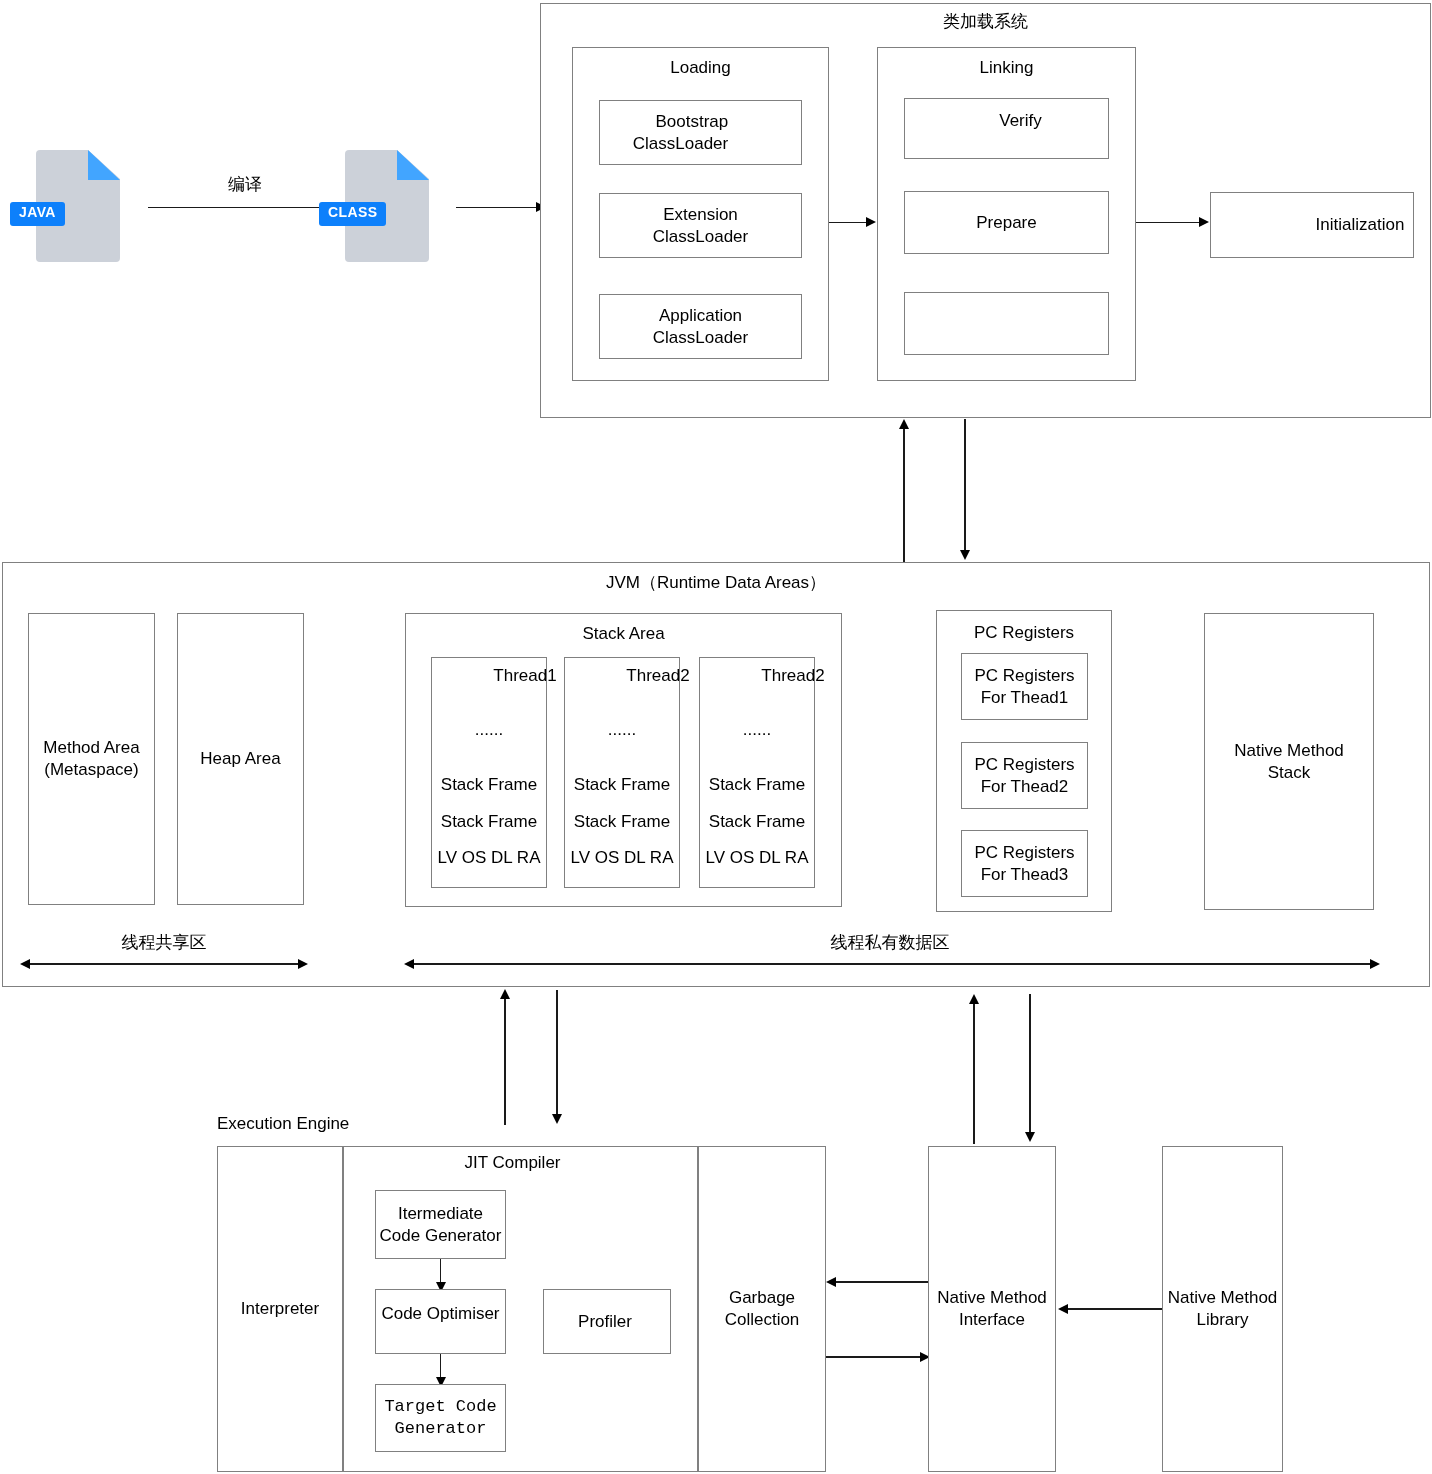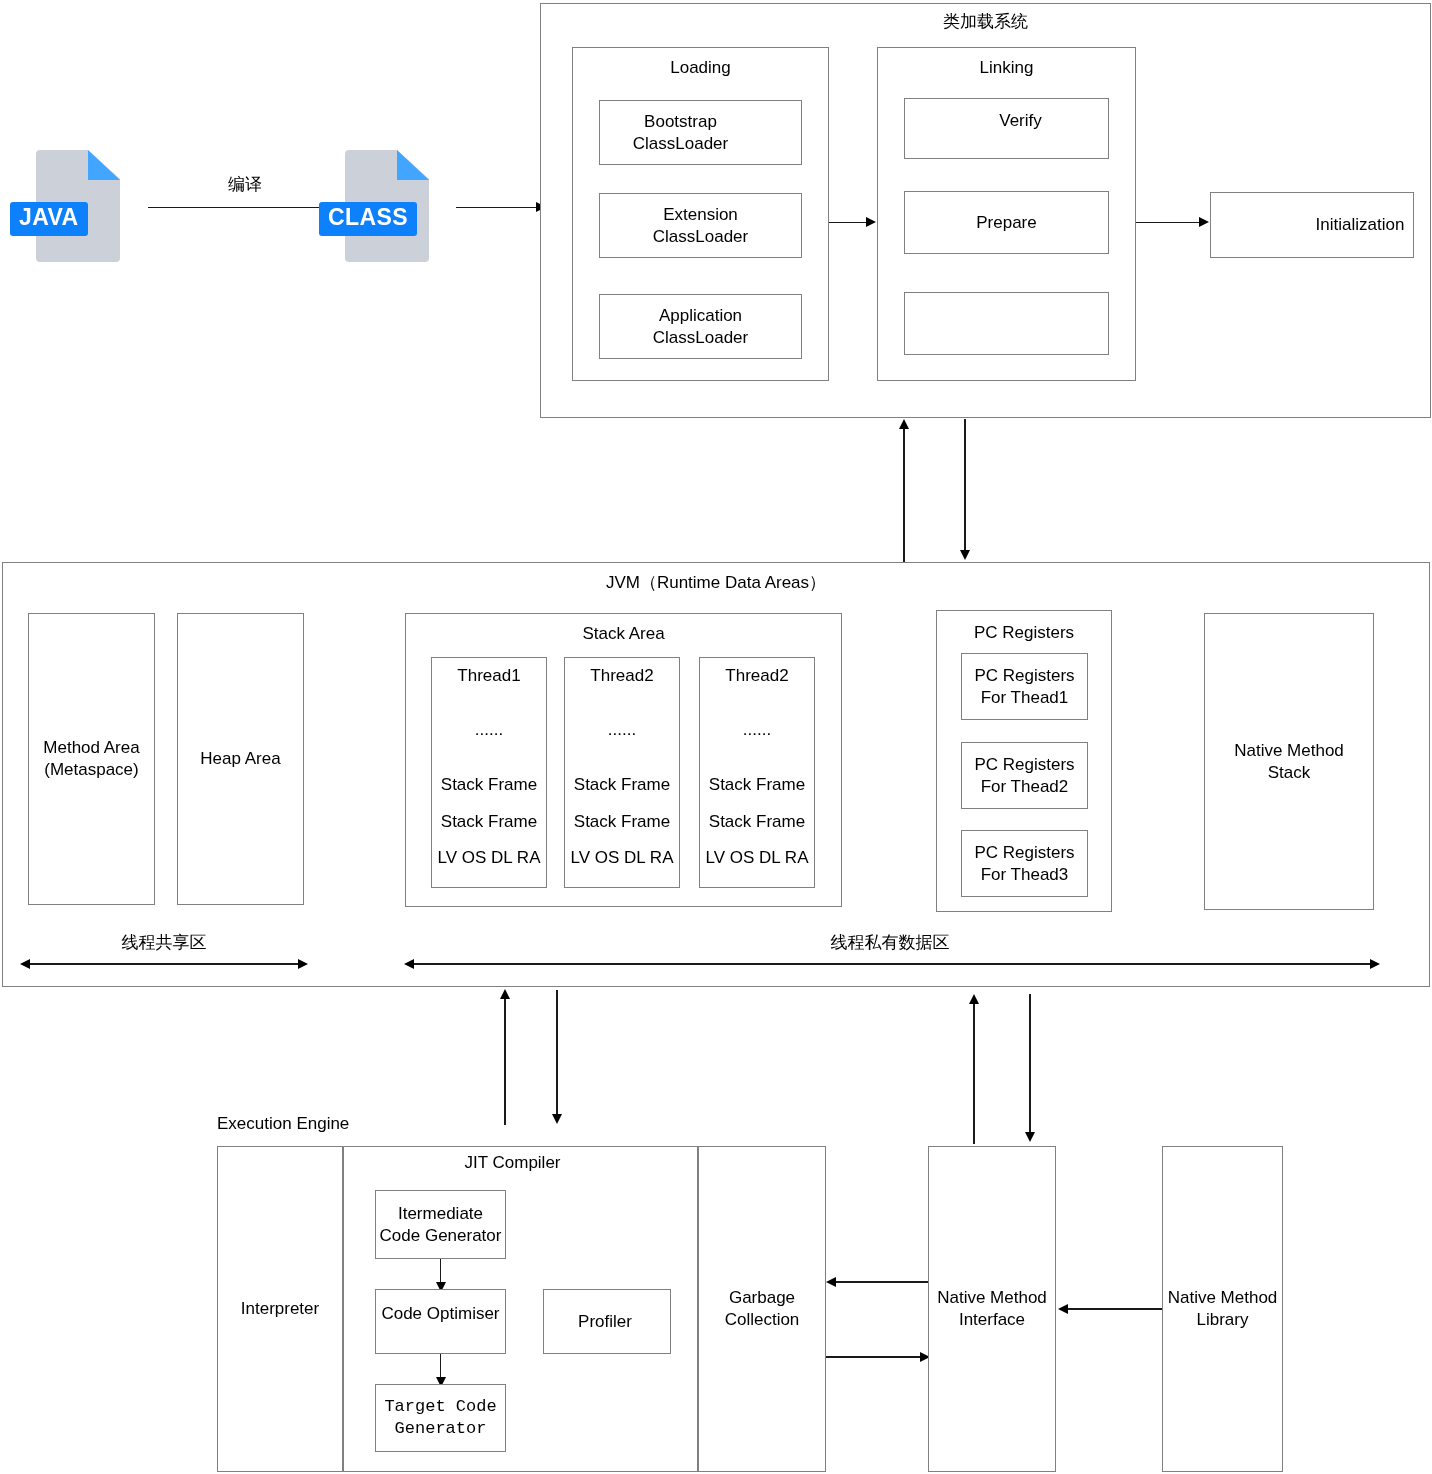--- a/index.html
+++ b/index.html
@@ -32,20 +32,21 @@
     justify-content: center;
     text-align: center;
     line-height: 1.28;
     white-space: pre-line;
     font-size: 17px;
     color: #000000;
     pointer-events: none;
   }
   .lbl-top {
     align-items: flex-start;
+    margin-left: 36px;
   }
   .line {
     position: absolute;
     background: #1a1a1a;
   }
   .hline { height: 1px; }
   .vline { width: 1px; }
   .arrowhead {
     position: absolute;
     width: 0;
@@ -97,21 +98,21 @@
     clip-path: polygon(0 0, 100% 100%, 0 100%);
     border-top-right-radius: 3px;
   }
   .fileicon .badge {
     position: absolute;
     left: -26px;
     top: 52px;
     padding: 3px 9px 5px 9px;
     background: #0d80fb;
     color: #ffffff;
-    font-size: 23px;
+    font-size: 14px;
     font-weight: bold;
     letter-spacing: 0.4px;
     border-radius: 3px;
     line-height: 1.12;
   }
 </style>
 </head>
 <body>
 
 <div id="canvas">
@@ -135,21 +136,21 @@
   <div class="line hline" style="left:456px; top:207px; width:82px;"></div>
   <div class="arrowhead ah-right" style="left:536px; top:202px;"></div>
 
   <div class="box" style="left:540px; top:3px; width:891px; height:415px;"></div>
   <div class="lbl" style="left:540px; top:7px; width:891px; height:30px;">类加载系统</div>
 
   <div class="box" style="left:572px; top:47px; width:257px; height:334px;"></div>
   <div class="lbl" style="left:572px; top:55px; width:257px; height:26px;">Loading</div>
 
   <div class="box" style="left:599px; top:100px; width:203px; height:65px;"></div>
-  <div class="lbl" style="left:599px; top:100px; width:163px; height:65px;">Bootstrap
+  <div class="lbl" style="left:599px; top:100px; width:163px; height:65px;text-align:right;">Bootstrap
 ClassLoader</div>
 
   <div class="box" style="left:599px; top:193px; width:203px; height:65px;"></div>
   <div class="lbl" style="left:599px; top:193px; width:203px; height:65px;">Extension
 ClassLoader</div>
 
   <div class="box" style="left:599px; top:294px; width:203px; height:65px;"></div>
   <div class="lbl" style="left:599px; top:294px; width:203px; height:65px;">Application
 ClassLoader</div>
 

